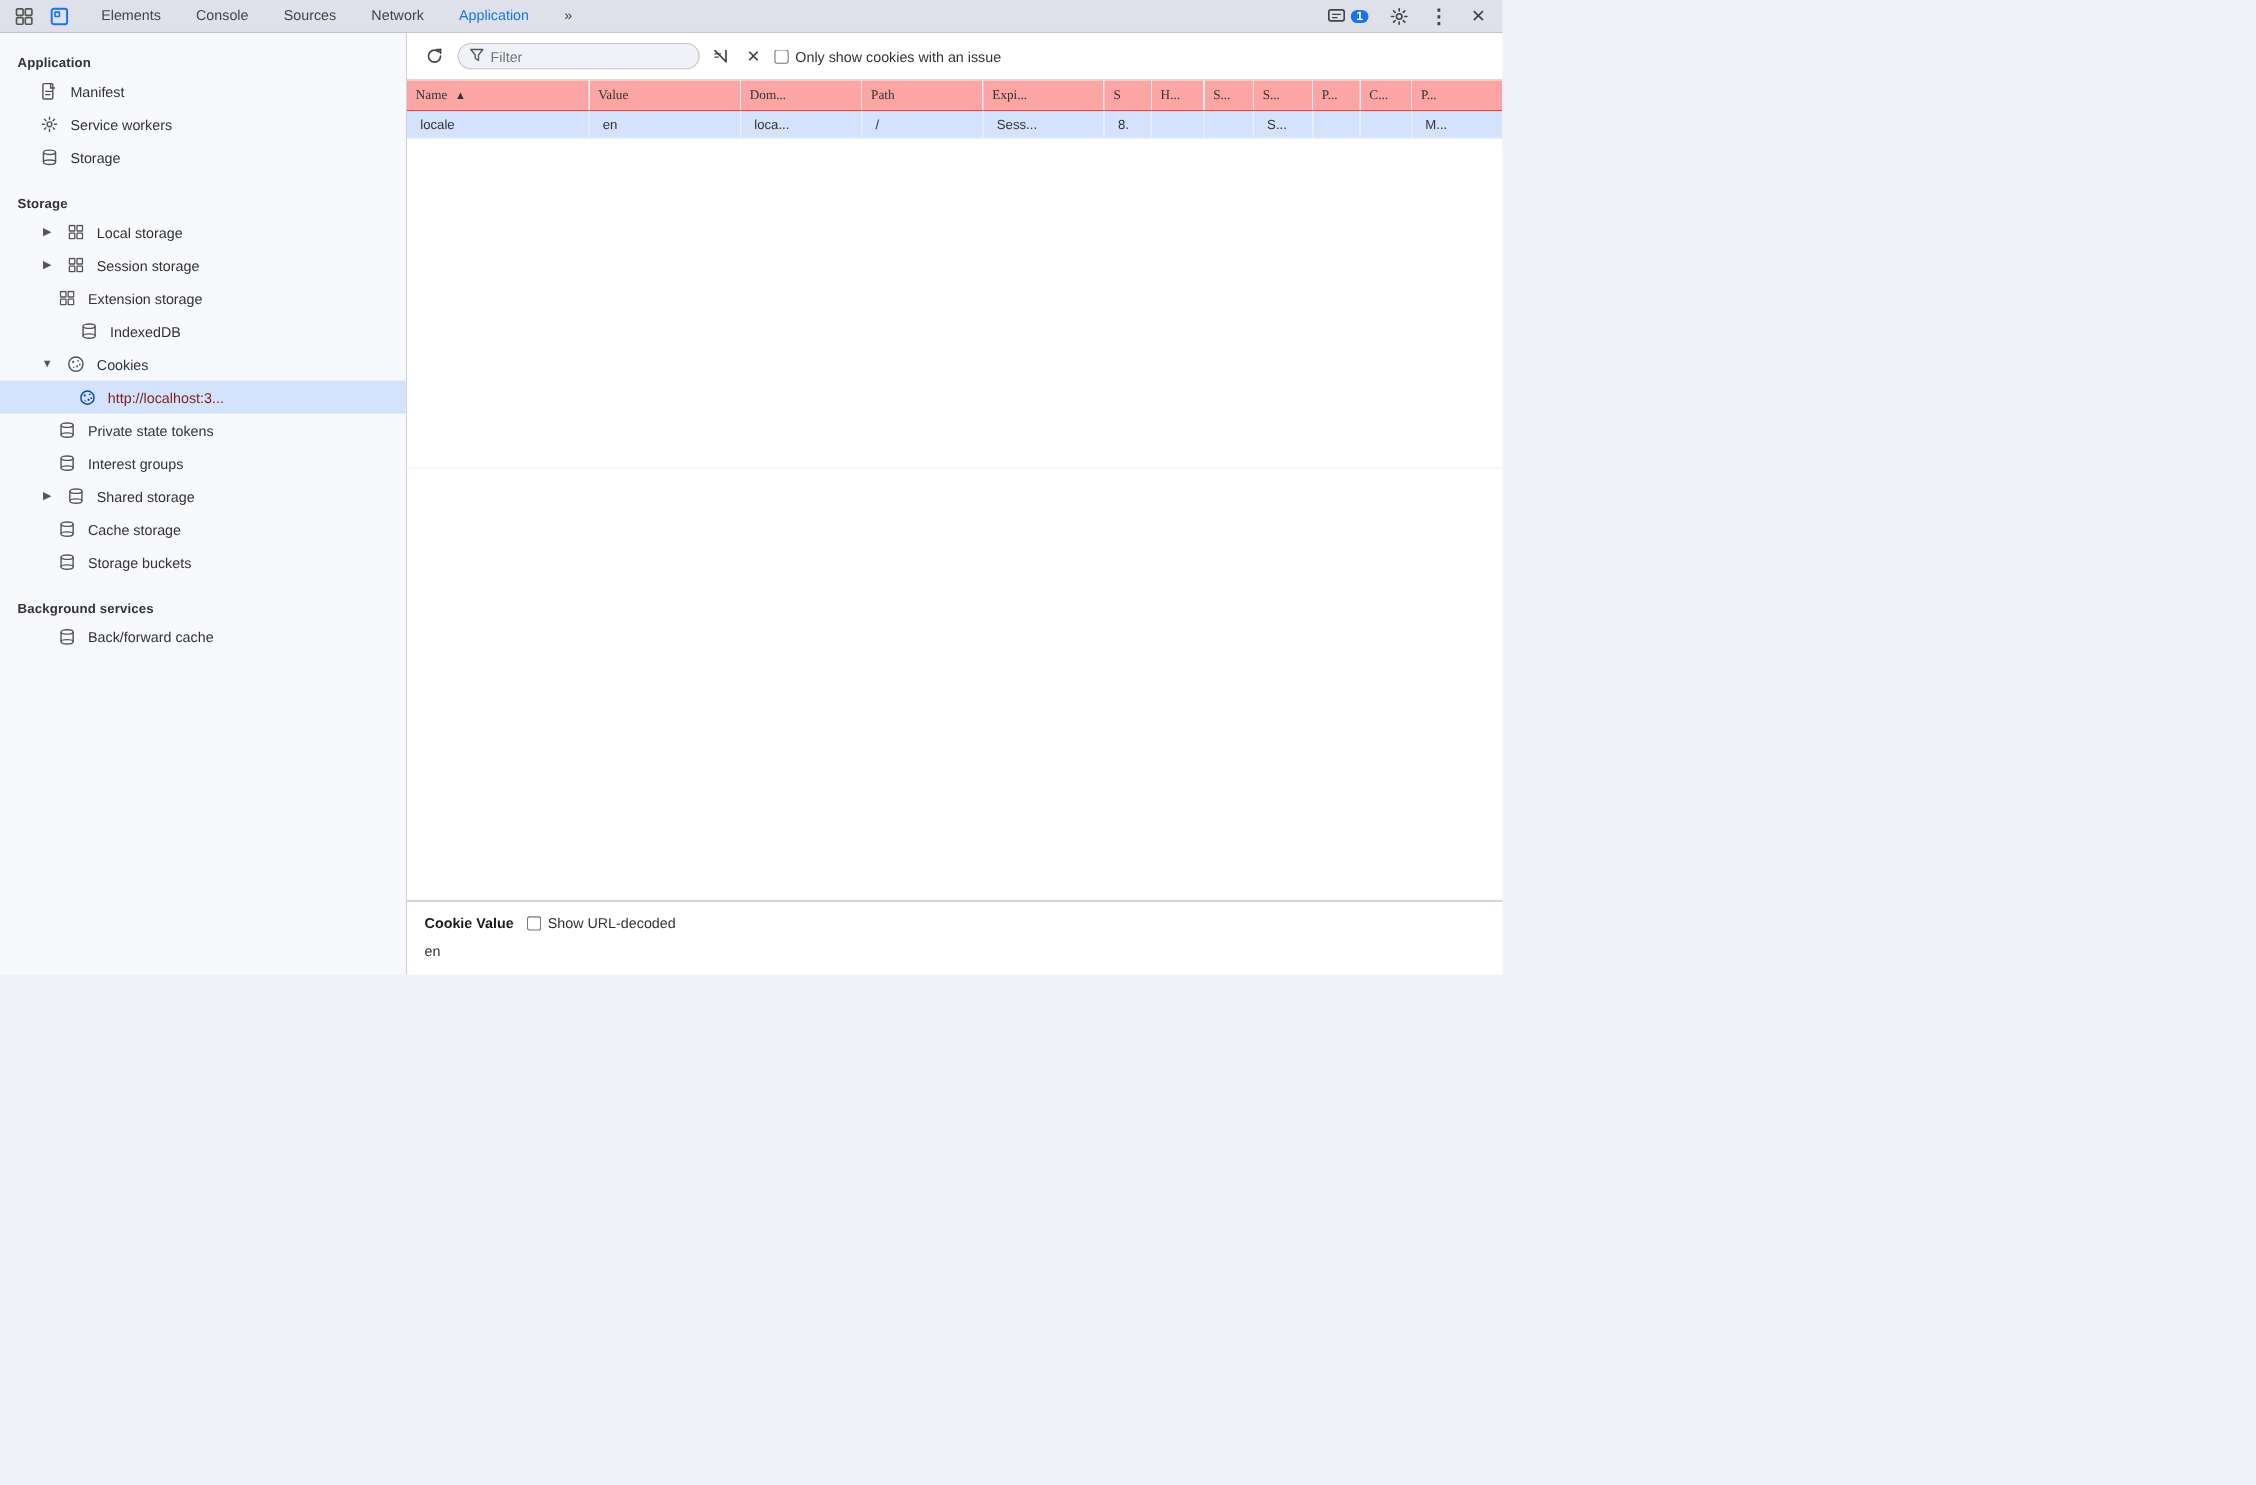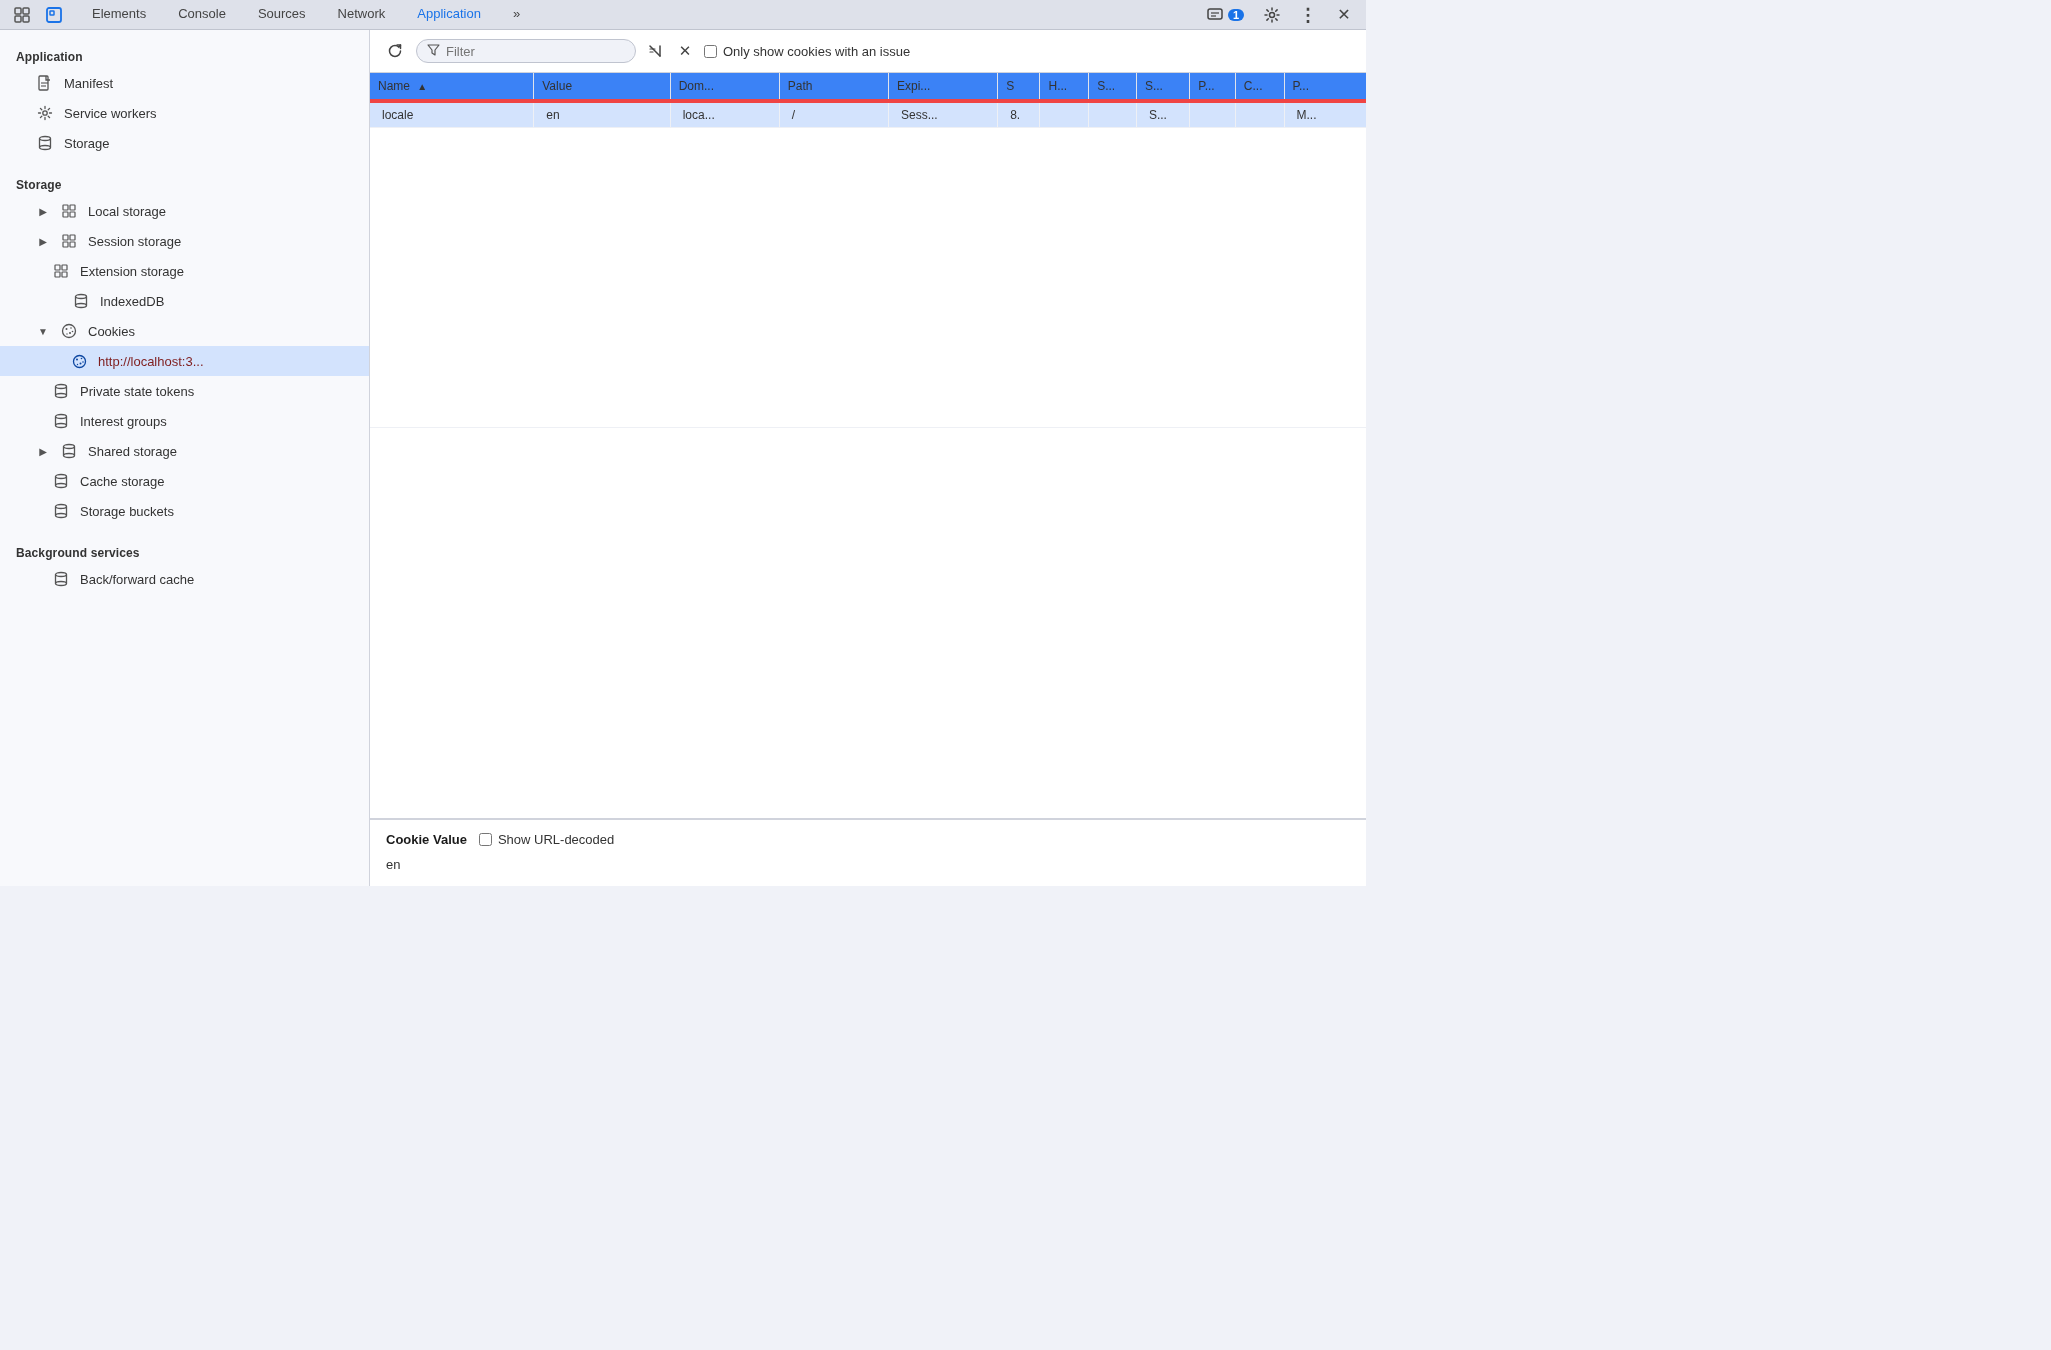--- a/index.html
+++ b/index.html
@@ -235,31 +235,32 @@
       flex: 1;
       overflow: auto;
       border-bottom: 1px solid #d0d3dc;
     }
     table {
       width: 100%;
       border-collapse: collapse;
       font-size: 12px;
     }
     thead th {
-      background: #3b82f6;
-      border-bottom: 4px solid #ef4444;
+      background: #fca5a5;
+      border-bottom: 1px solid #ef4444;
       border-right: 1px solid #e0e3ec;
       padding: 6px 8px;
       text-align: left;
       font-weight: 500;
       color: #333;
       white-space: nowrap;
       position: sticky;
       top: 0;
       z-index: 1;
+      font-family: Liberation Serif, serif;
     }
     thead th:last-child { border-right: none; }
     tbody td {
       border-bottom: 1px solid #eef0f5;
       border-right: 1px solid #eef0f5;
       padding: 5px 8px;
       color: #333;
       white-space: nowrap;
     }
     tbody td:last-child { border-right: none; }

